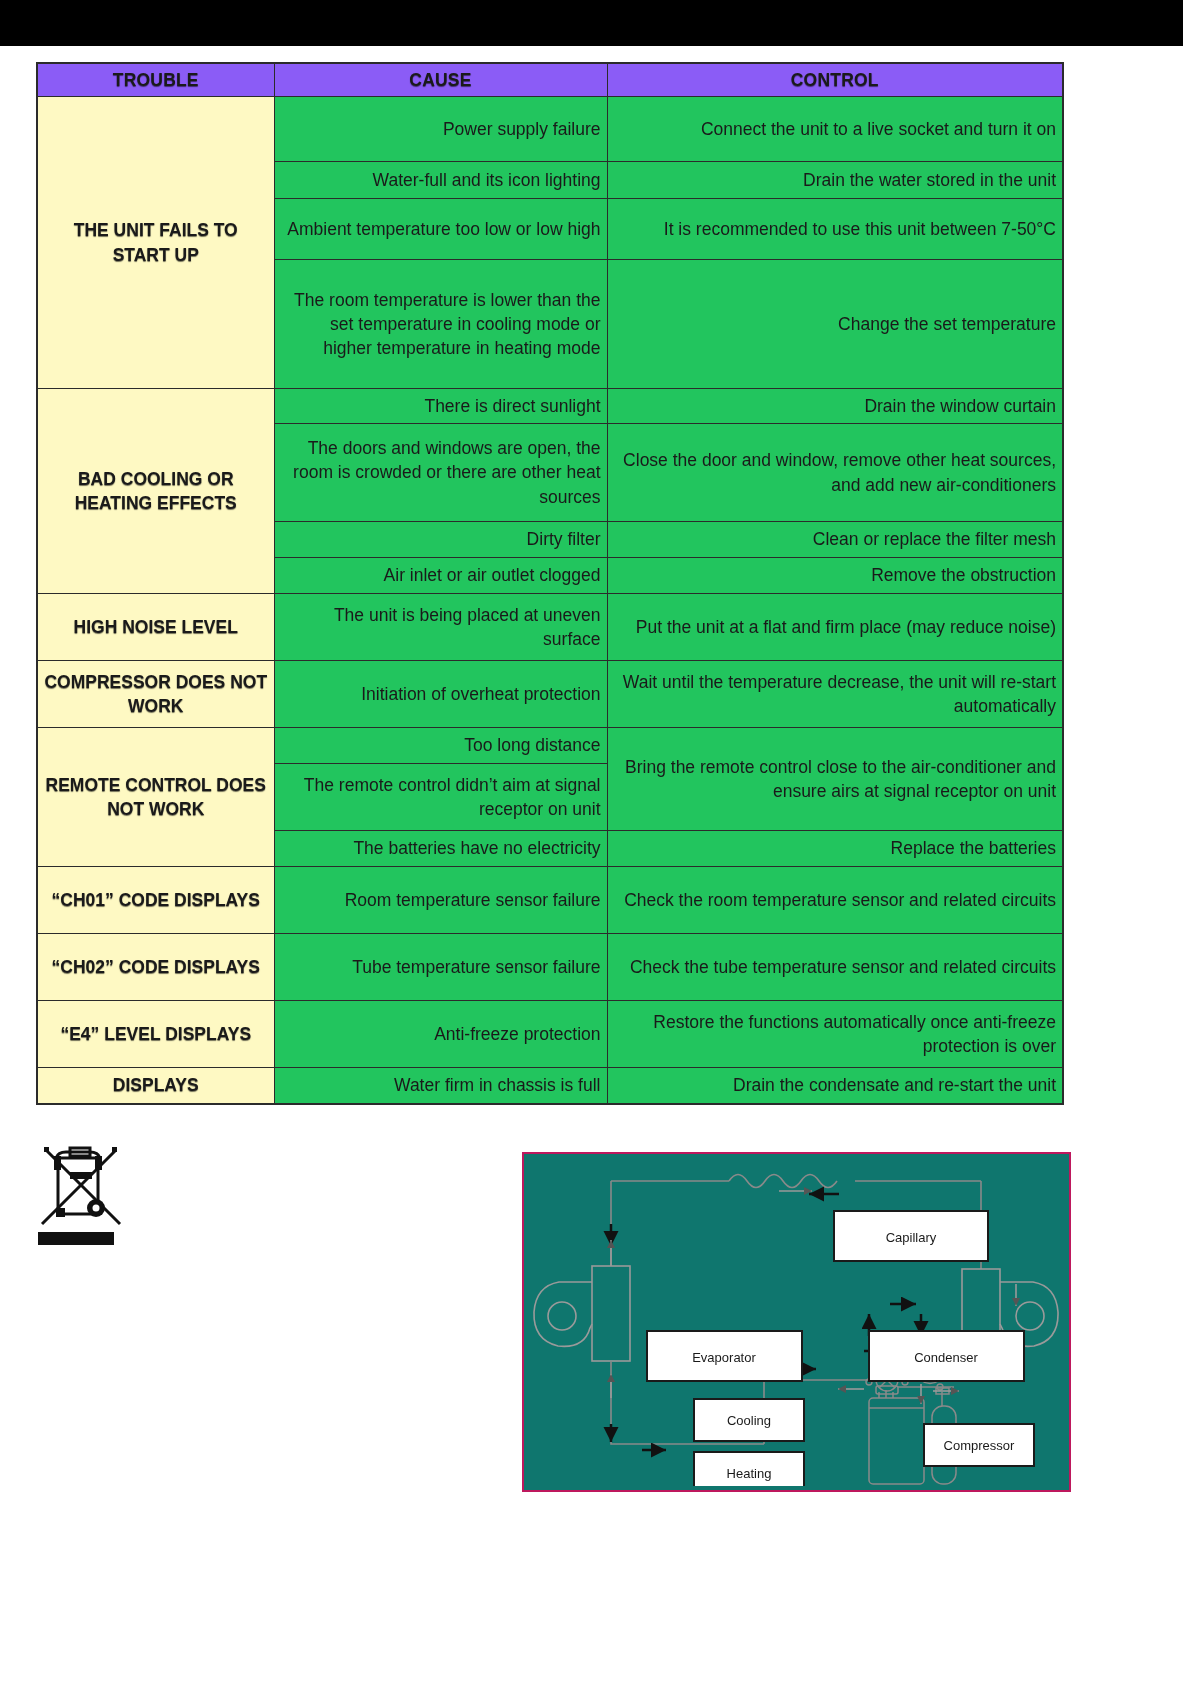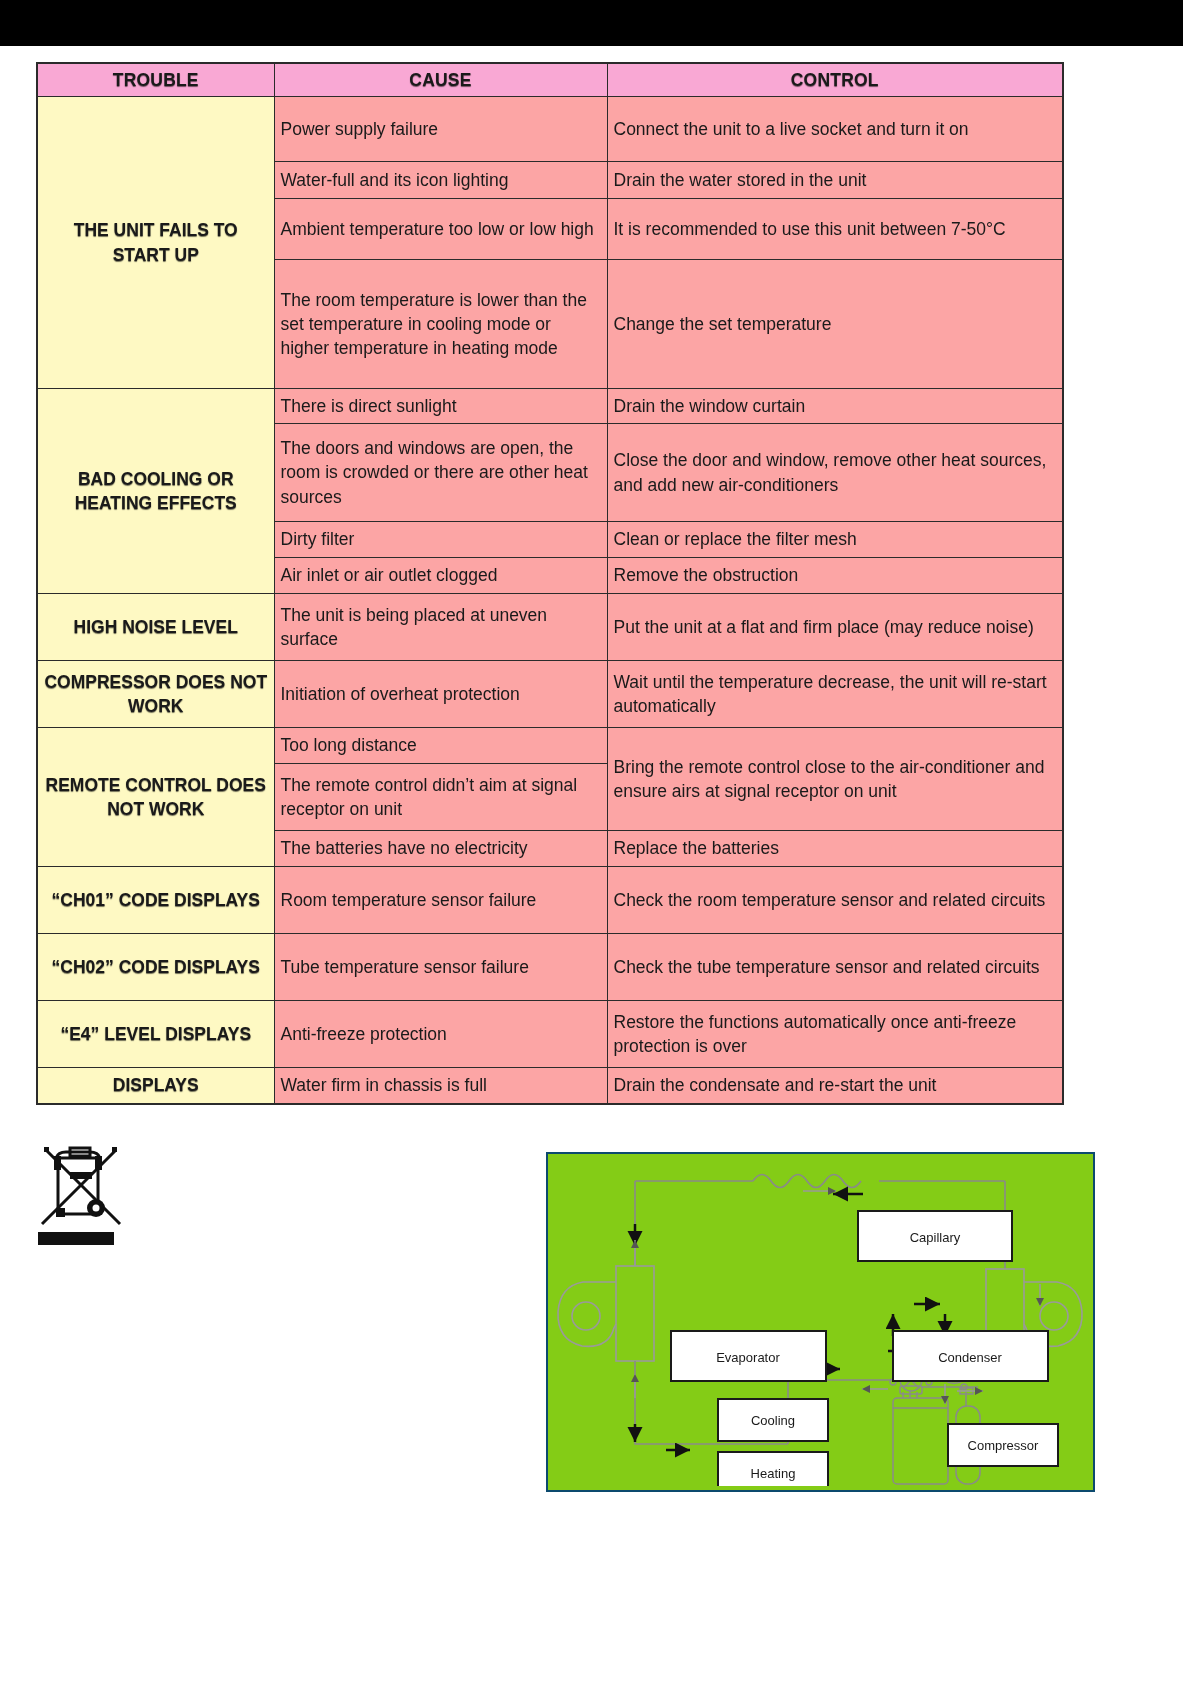--- a/index.html
+++ b/index.html
@@ -49,42 +49,42 @@
     padding: 2px 6px;
     font-size: 17.5px;
     line-height: 1.38;
     color: #1a1a1a;
   }
   col.c-trouble { width: 237px; }
   col.c-cause   { width: 333px; }
   col.c-remedy  { width: 456px; }
 
   thead th {
-    background: #f9a8d4;
+    background: #8b5cf6;
     color: #ffffff;
     font-weight: bold;
     text-align: center;
     font-size: 17px;
     letter-spacing: .2px;
     height: 28px;
     padding: 1px 4px;
     text-shadow: 0 1px 1px rgba(0,0,0,.55);
   }
   td.trouble {
     background: #fef9c3;
     color: #ffffff;
     font-weight: bold;
     text-align: center;
     font-size: 16.5px;
     line-height: 1.35;
     text-shadow: 0 1px 1px rgba(0,0,0,.55);
   }
   td.cause, td.remedy {
-    background: #fca5a5;
-    text-align: left;
+    background: #22c55e;
+    text-align: right;
   }
 
   
   .weee {
     position: absolute;
     left: 36px;
     top: 1128px;
     width: 90px;
     height: 116px;
   }
@@ -98,23 +98,22 @@
     background: #111111;
   }
 
   
   .diagram {
     position: absolute;
     left: 522px;
     top: 1152px;
     width: 545px;
     height: 336px;
-    border: 2px solid #0c4a6e;
-    background: #84cc16;
-    margin-left: 24px;
+    border: 2px solid #be185d;
+    background: #0f766e;
   }
   .diagram svg { display: block; }
   .dg-label {
     font-family: "Liberation Sans", sans-serif;
     font-size: 13px;
     fill: #1a1a1a;
   }
 </style>
 </head>
 <body>

